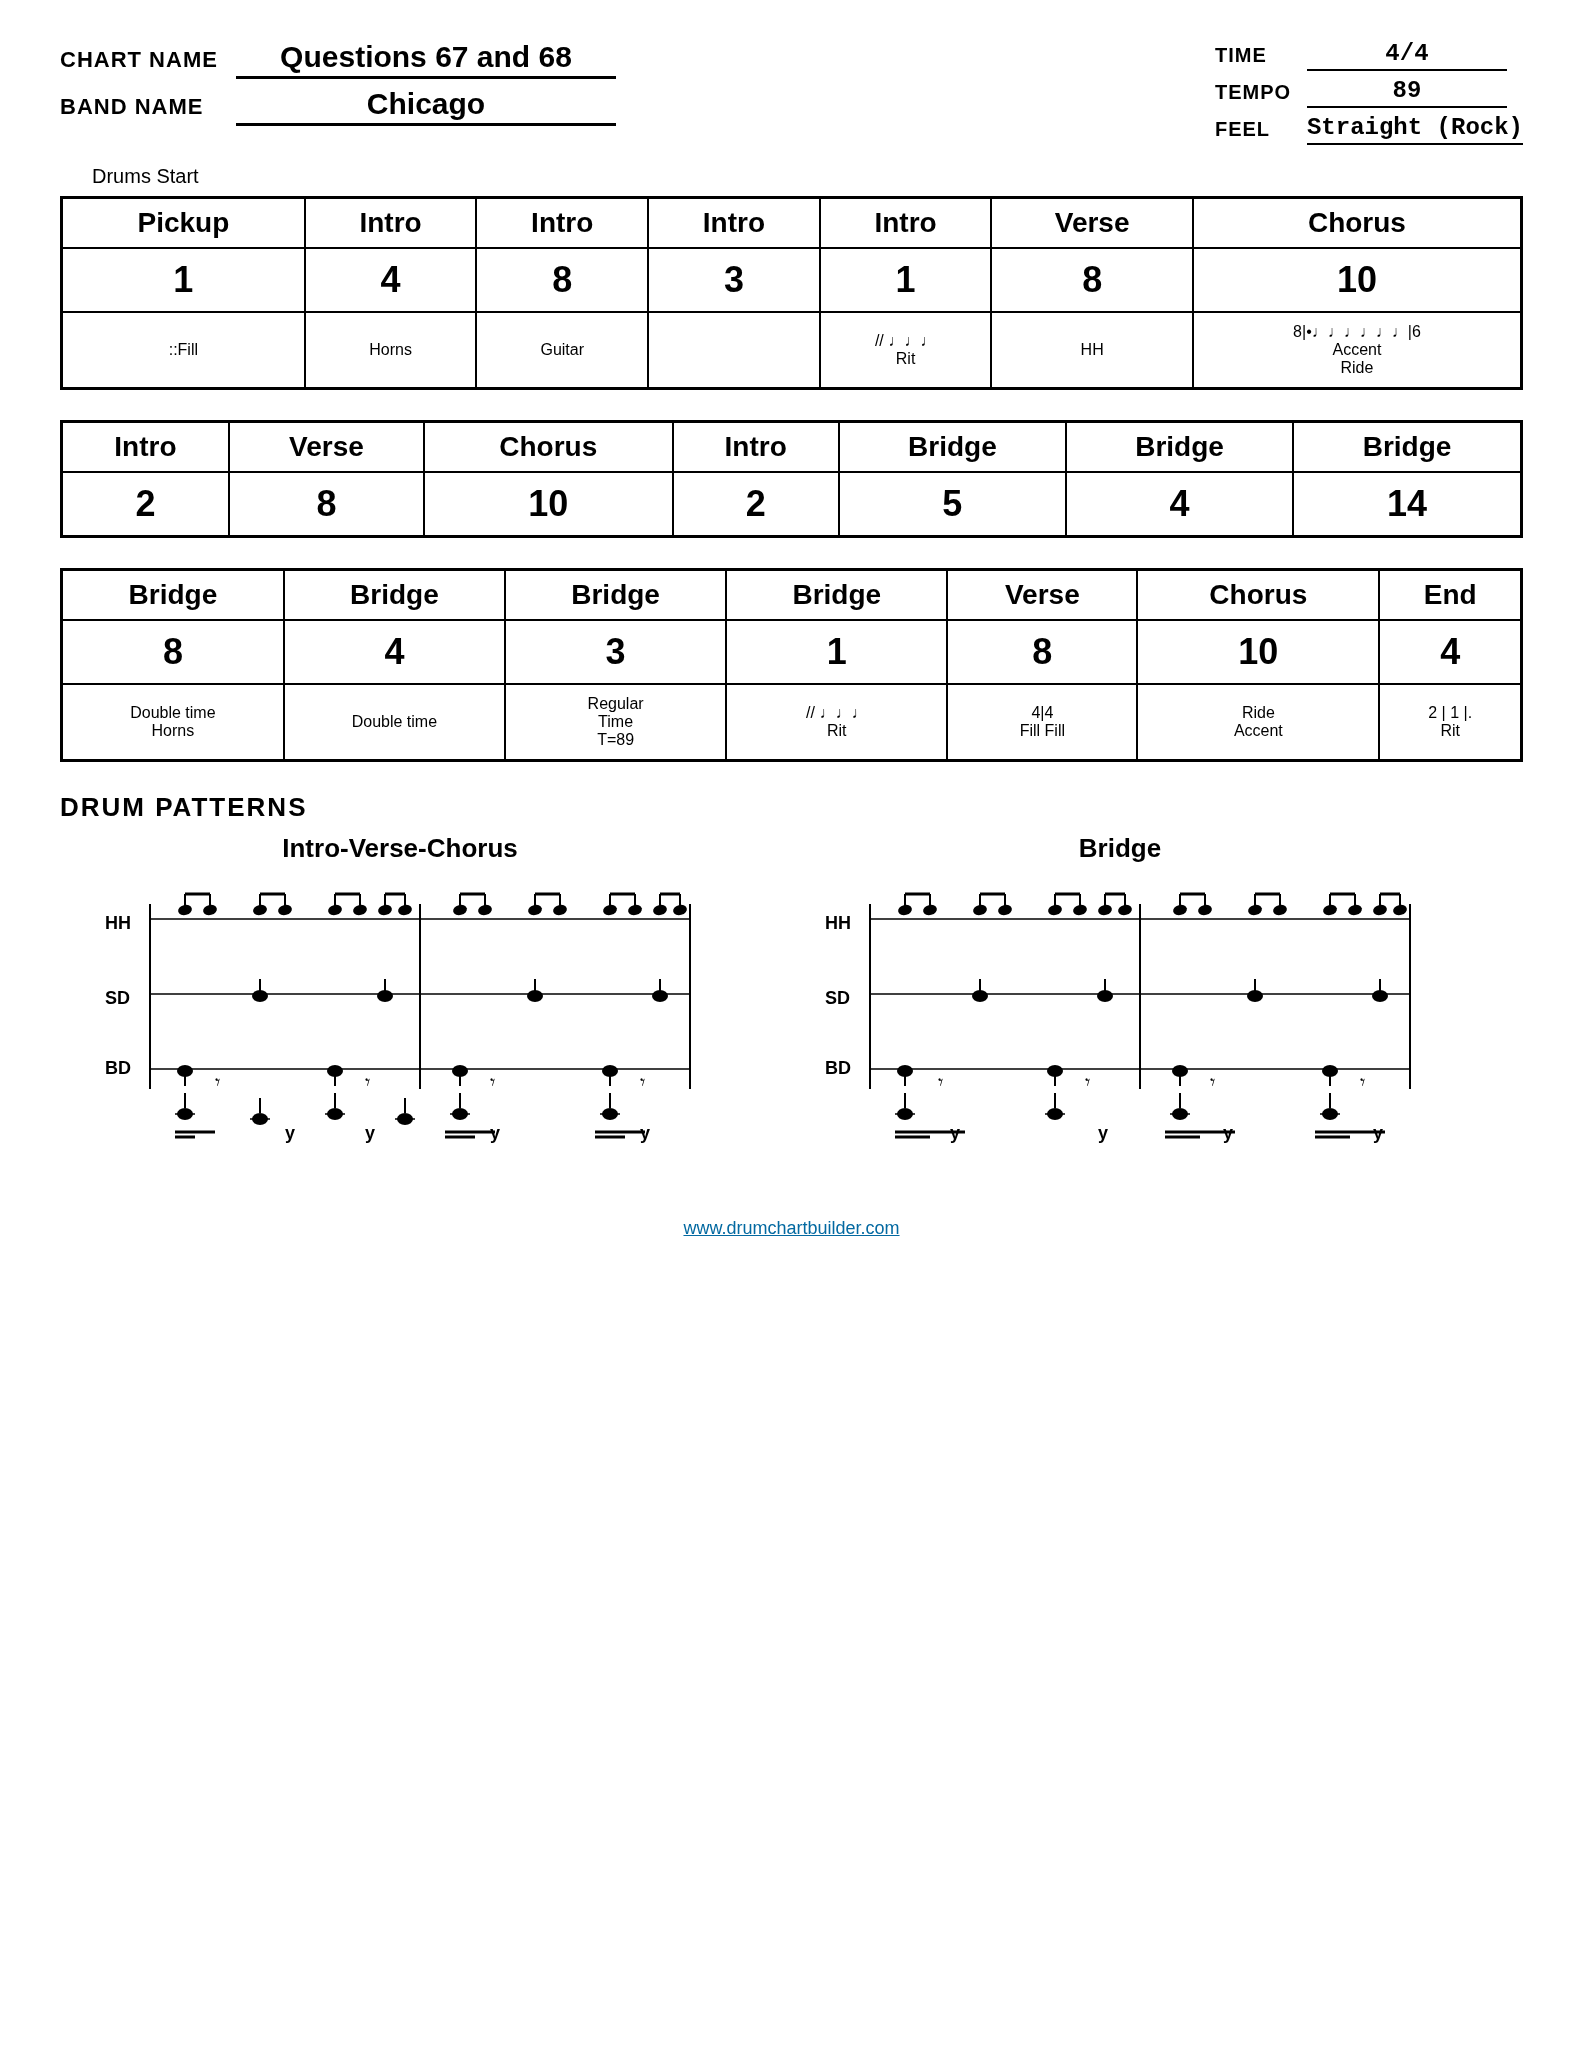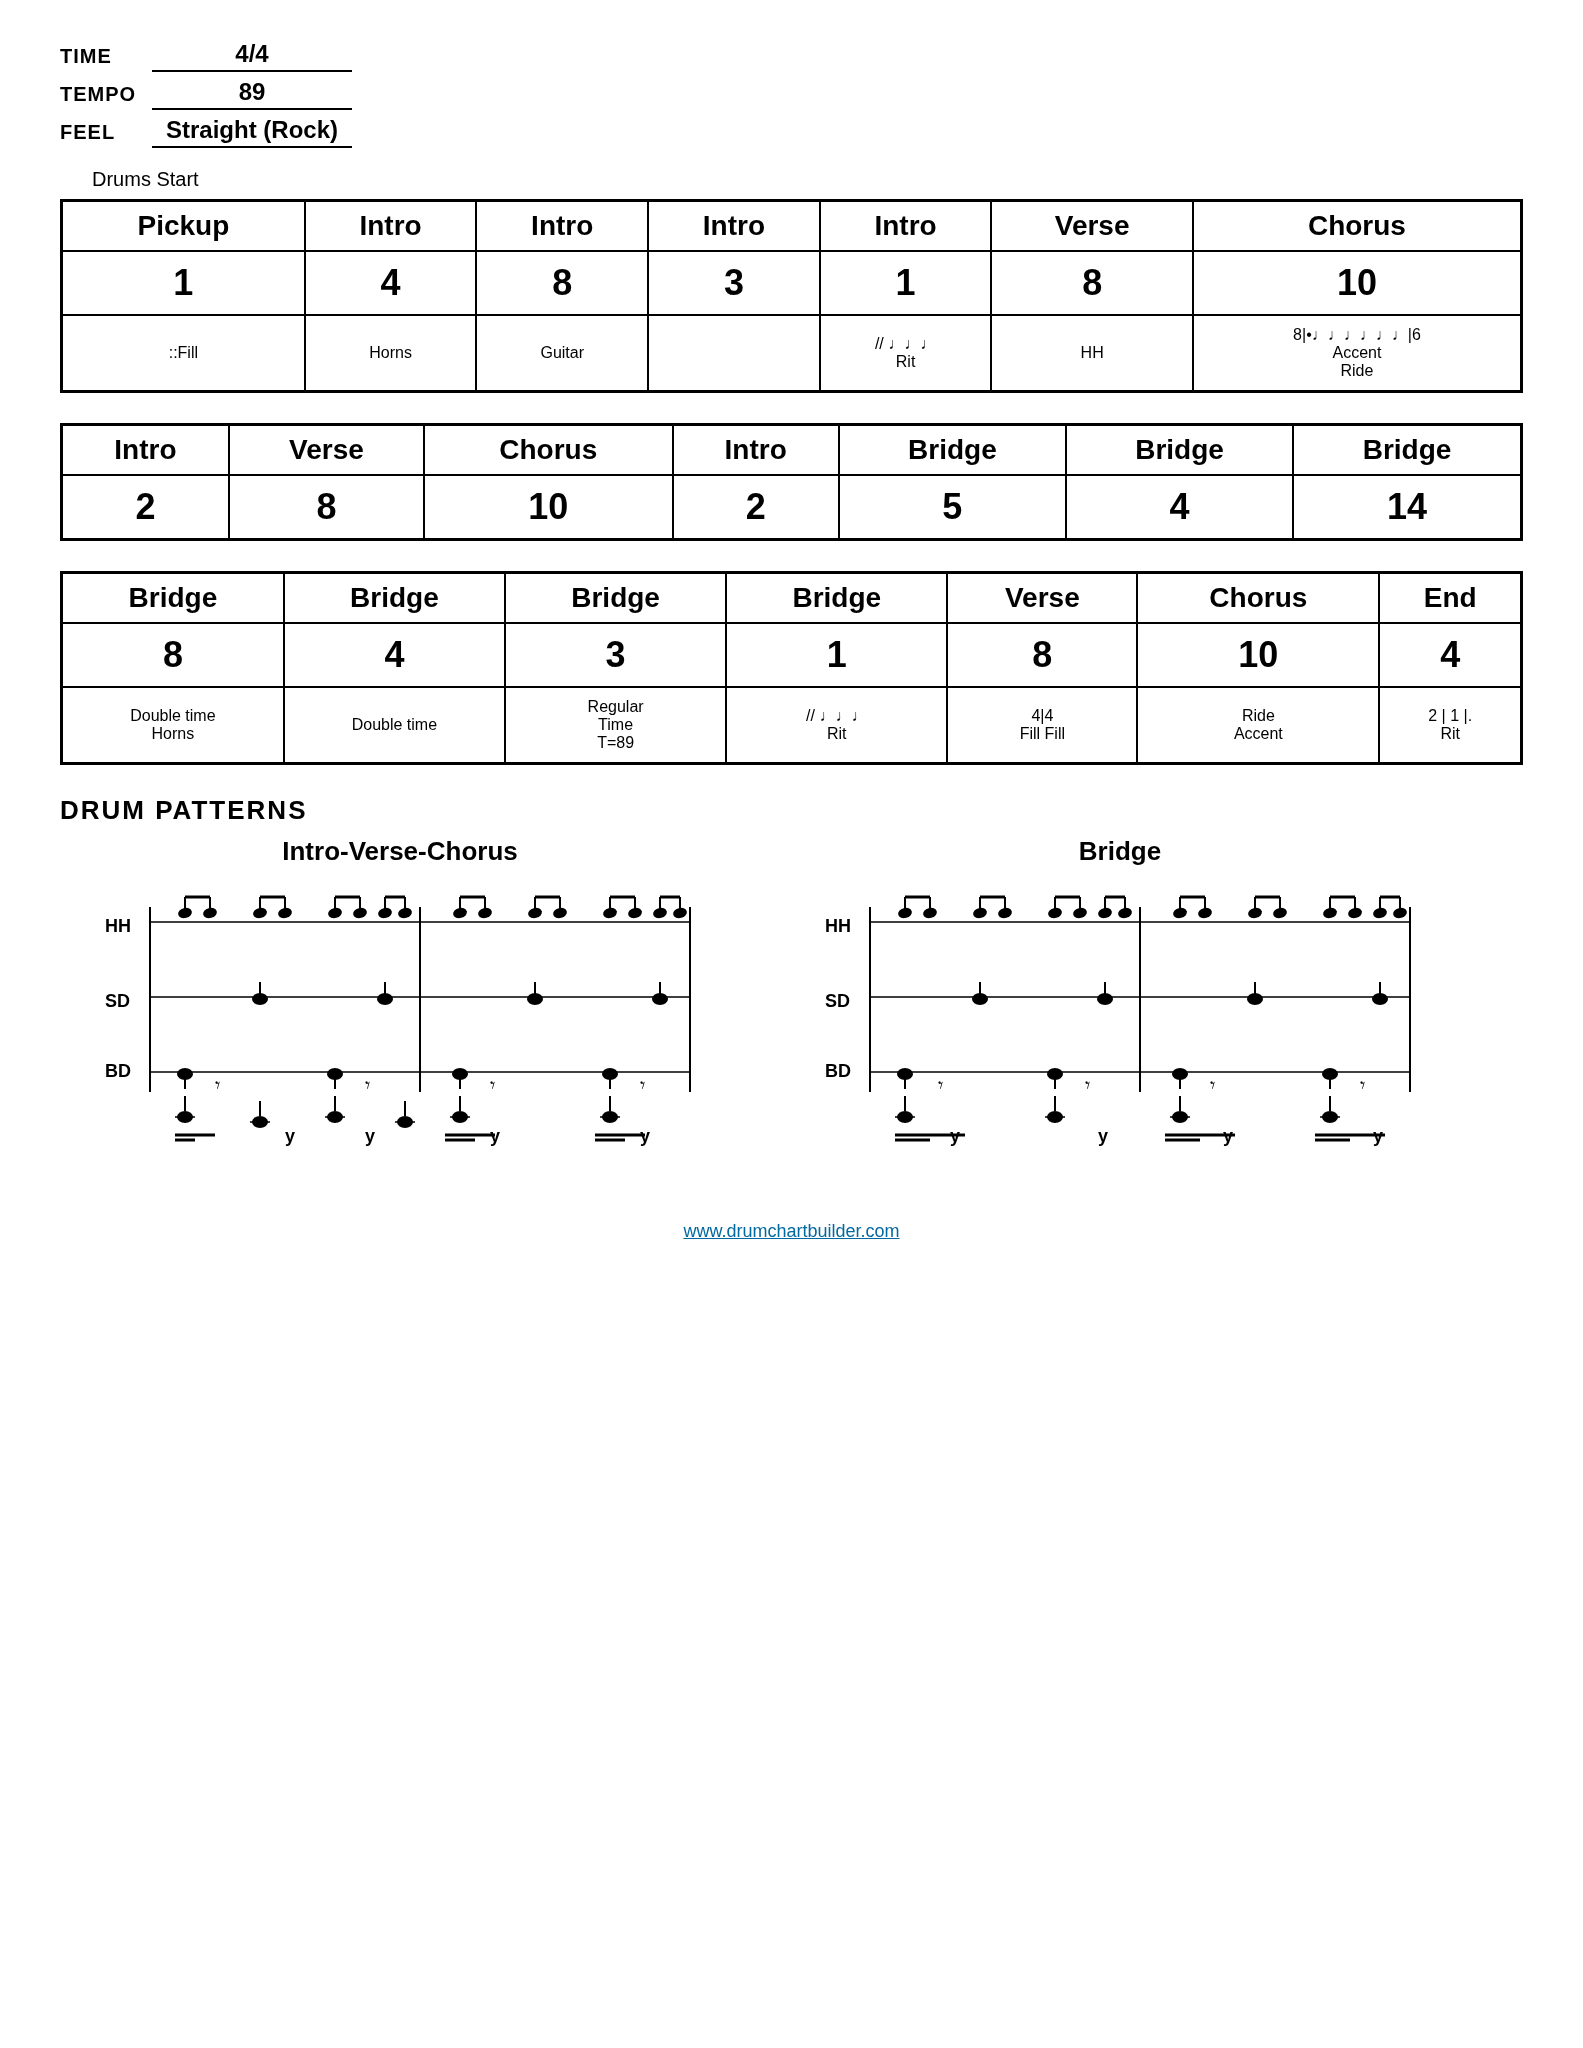--- a/index.html
+++ b/index.html
@@ -54,21 +54,21 @@
       align-items: center;
       gap: 12px;
     }
     .meta-label {
       font-size: 20px;
       font-weight: bold;
       letter-spacing: 1px;
       width: 80px;
     }
     .meta-value {
-      font-family: Liberation Sans, sans-serif;
+      font-family: Liberation Mono, monospace;
       font-size: 24px;
       font-weight: bold;
       border-bottom: 2px solid #000;
       min-width: 200px;
       text-align: center;
       padding-bottom: 2px;
     }
 
     
     .drums-start {
@@ -141,20 +141,30 @@
       margin-top: 60px;
       font-size: 18px;
       color: #0369a1;
       text-decoration: underline;
     }
   </style>
 </head>
 <body>
 
 <div class="header">
+  <div class="header-left">
+    <div class="header-row">
+      <span class="header-label">CHART NAME</span>
+      <span class="header-value">Questions 67 and 68</span>
+    </div>
+    <div class="header-row">
+      <span class="header-label">BAND NAME</span>
+      <span class="header-value">Chicago</span>
+    </div>
+  </div>
   <div class="header-right">
     <div class="meta-row">
       <span class="meta-label">TIME</span>
       <span class="meta-value">4/4</span>
     </div>
     <div class="meta-row">
       <span class="meta-label">TEMPO</span>
       <span class="meta-value">89</span>
     </div>
     <div class="meta-row">

